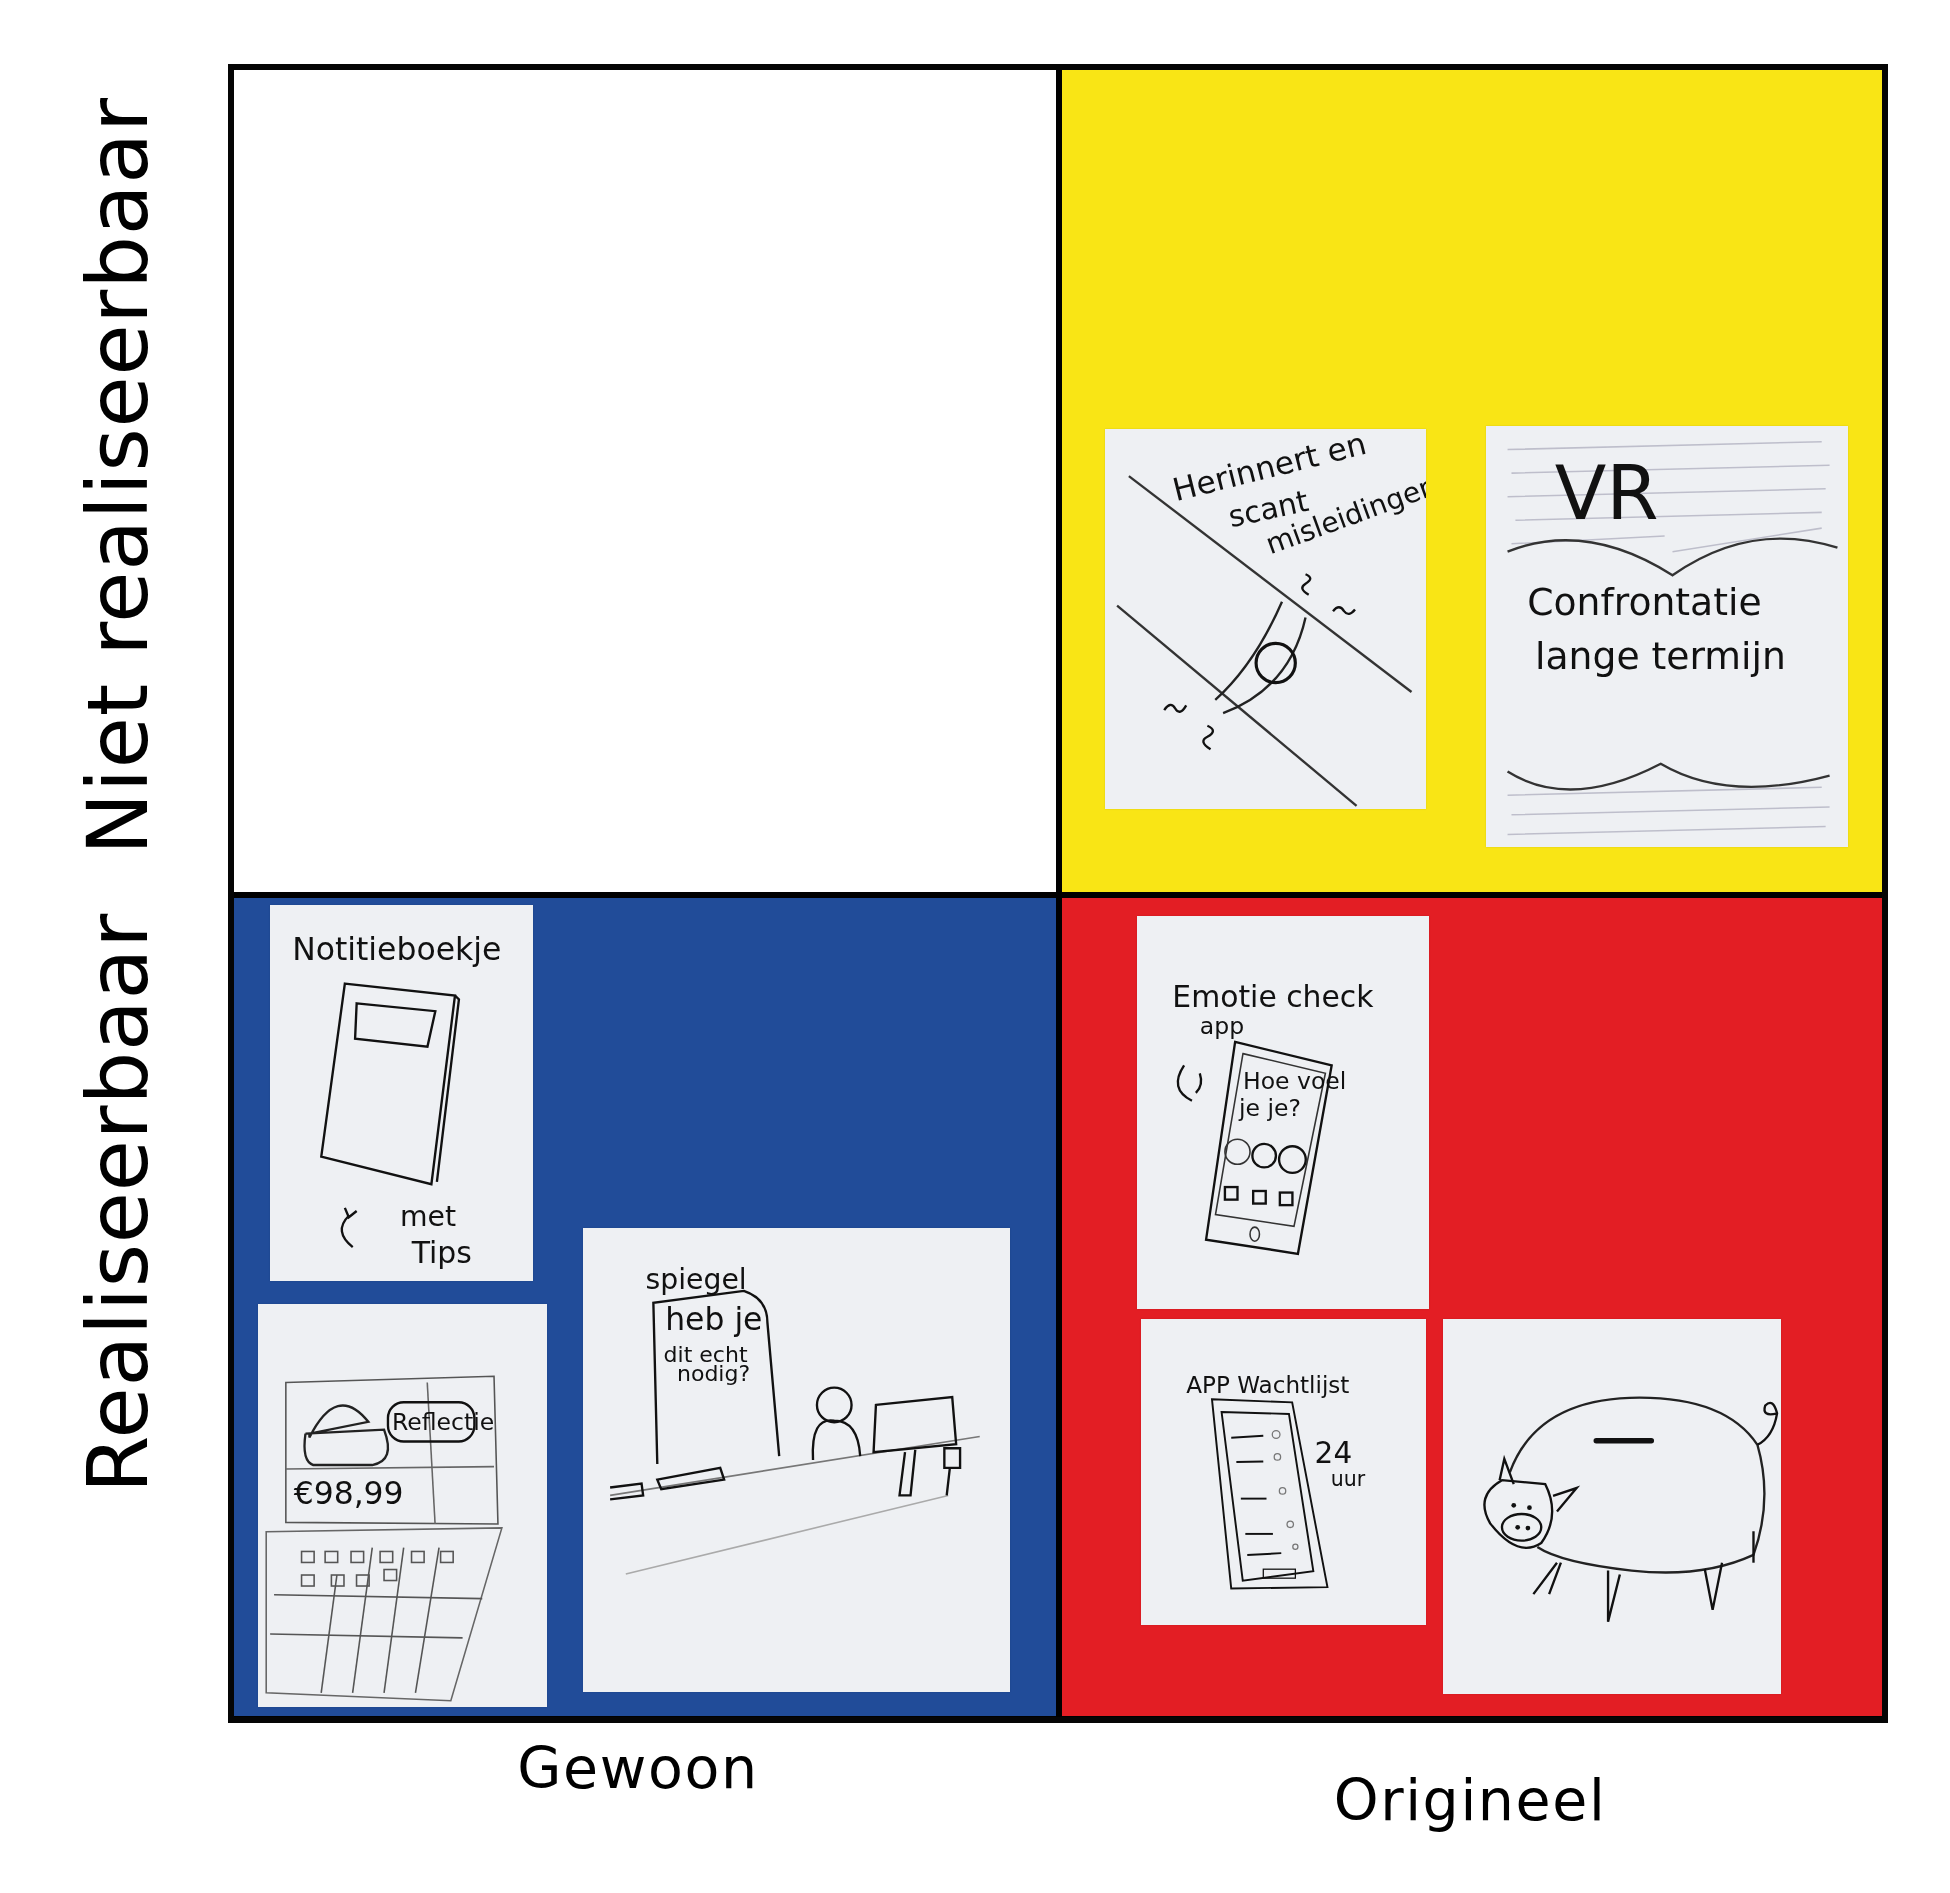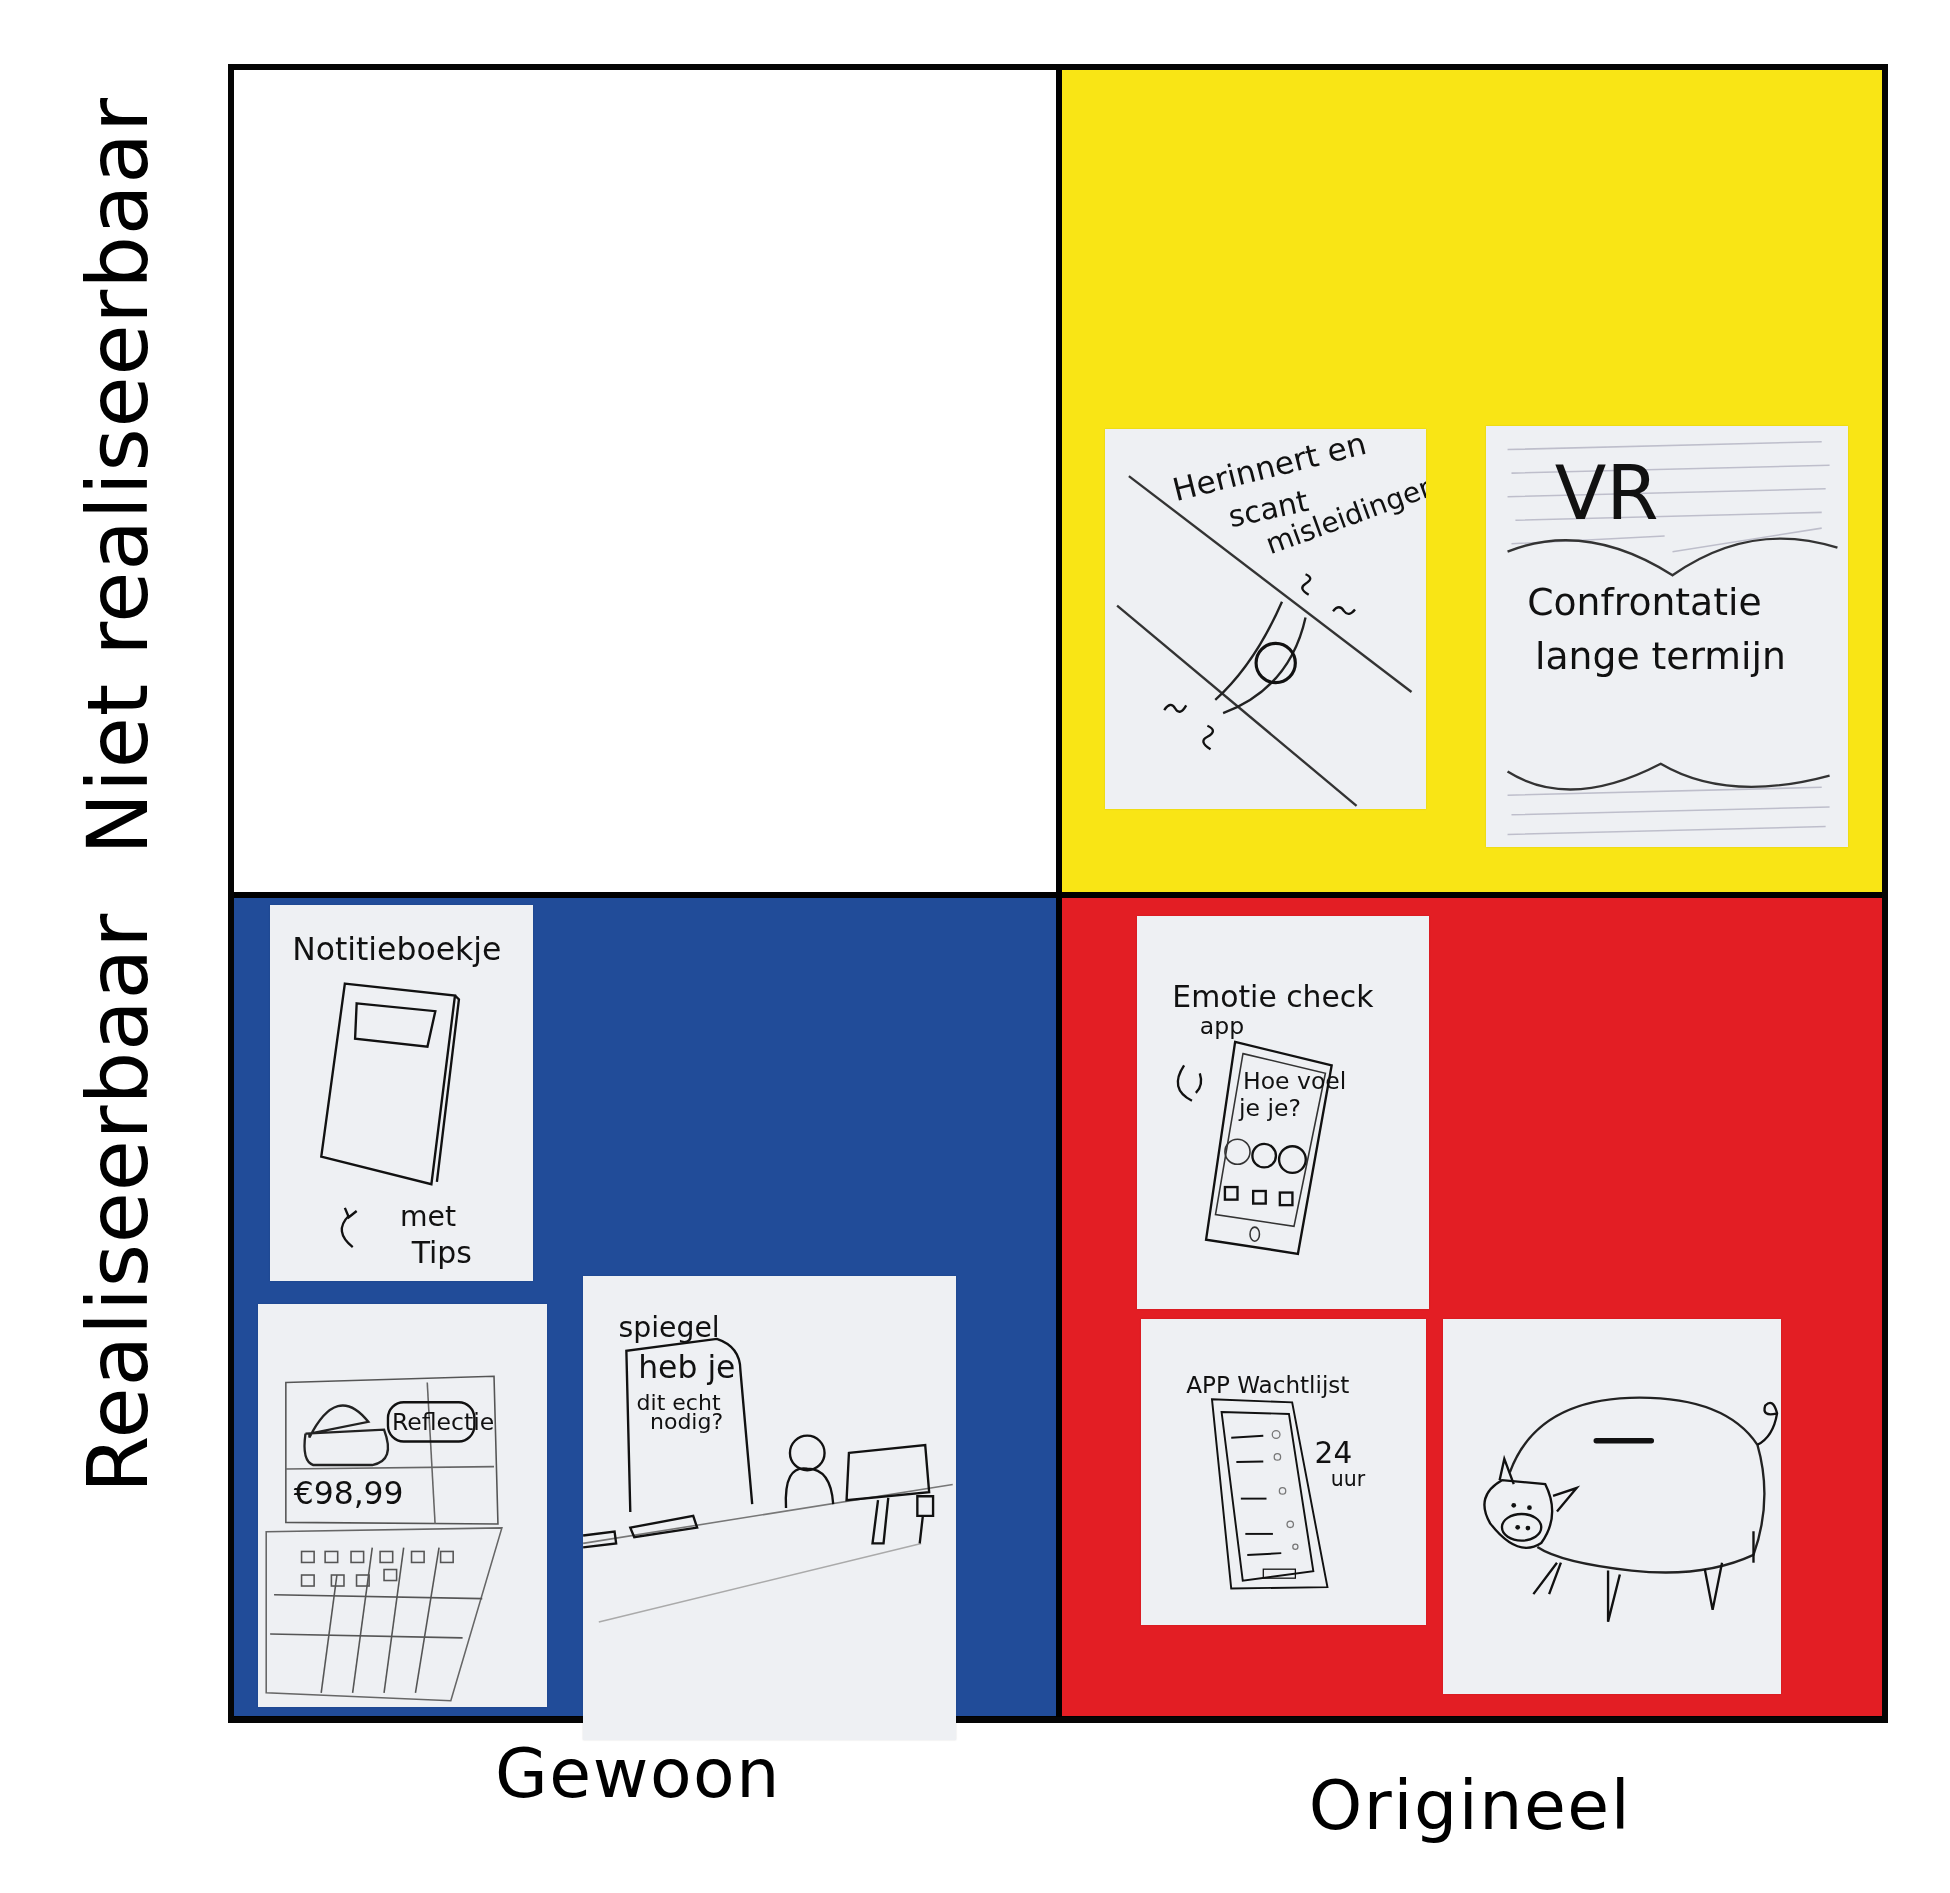--- a/index.html
+++ b/index.html
@@ -9,21 +9,21 @@
   .grid { position:absolute; left:228px; top:64px; width:1660px; height:1659px;
           box-sizing:border-box; border:6.3px solid #050505; background:#000; }
   .quad { position:absolute; }
   .q-tl { left:0; top:0; width:822px; height:822px; }
   .q-tr { left:828px; top:0; width:820px; height:822px; }
   .q-bl { left:0; top:828px; width:822px; height:818px; }
   .q-br { left:828px; top:828px; width:820px; height:818px; }
 
   .axis-y { position:absolute; font-size:83px; color:#000; white-space:nowrap;
             transform:translate(-50%,-50%) rotate(-90deg); line-height:1; letter-spacing:0.8px; }
-  .axis-x { position:absolute; font-size:68px; color:#000; white-space:nowrap;
+  .axis-x { position:absolute; font-size:57px; color:#000; white-space:nowrap;
             transform:translateX(-50%); line-height:1; letter-spacing:1.6px; }
 
   .sketch { position:absolute; background:#eef0f3; box-shadow:0 0 1.6px rgba(0,0,0,0.15); overflow:hidden; }
   .sketch svg { position:absolute; left:0; top:0; width:100%; height:100%; }
   .hand { font-family:"DejaVu Sans", sans-serif; fill:#111; }
 </style>
 </head>
 <body>
 
 <div class="axis-y" style="left:118px; top:476px;">Niet realiseerbaar</div>
@@ -107,21 +107,21 @@
       <line x1="100" y1="345" x2="80" y2="495"></line>
         <line x1="145" y1="310" x2="120" y2="495"></line>
         <line x1="185" y1="310" x2="160" y2="495"></line>
         <line x1="230" y1="310" x2="200" y2="495"></line>
     </g>
     <text class="hand" x="170" y="160" font-size="30">Reflectie</text>
     <text class="hand" x="45" y="255" font-size="40">€98,99</text>
   </svg>
 </div>
 
-<div class="sketch" style="left:583px; top:1276px; width:373px; height:464px;">
+<div class="sketch" style="left:583px; top:1228px; width:427px; height:464px;">
   <svg viewBox="0 0 474 590">
     <path d="M60 300 L55 95 L170 80 Q200 90 200 120 L215 290" stroke="#111" stroke-width="3" fill="none"></path>
     <line x1="0" y1="340" x2="470" y2="265" stroke="#777" stroke-width="2"></line>
     <line x1="20" y1="440" x2="430" y2="340" stroke="#aaa" stroke-width="2"></line>
     <path d="M60 320 L140 305 L145 320 L65 332 Z" stroke="#111" stroke-width="3" fill="none"></path>
     <path d="M0 330 L40 325 L42 340 L0 345" stroke="#111" stroke-width="3" fill="none"></path>
     <circle cx="285" cy="225" r="22" stroke="#111" stroke-width="3" fill="none"></circle>
     <path d="M258 295 Q255 240 285 245 Q315 245 318 290" stroke="#111" stroke-width="3" fill="none"></path>
     <path d="M338 225 L435 215 L440 275 L335 285 Z" stroke="#111" stroke-width="3" fill="none"></path>
     <path d="M375 285 L368 340 L382 340 L388 282" stroke="#111" stroke-width="3" fill="none"></path>

